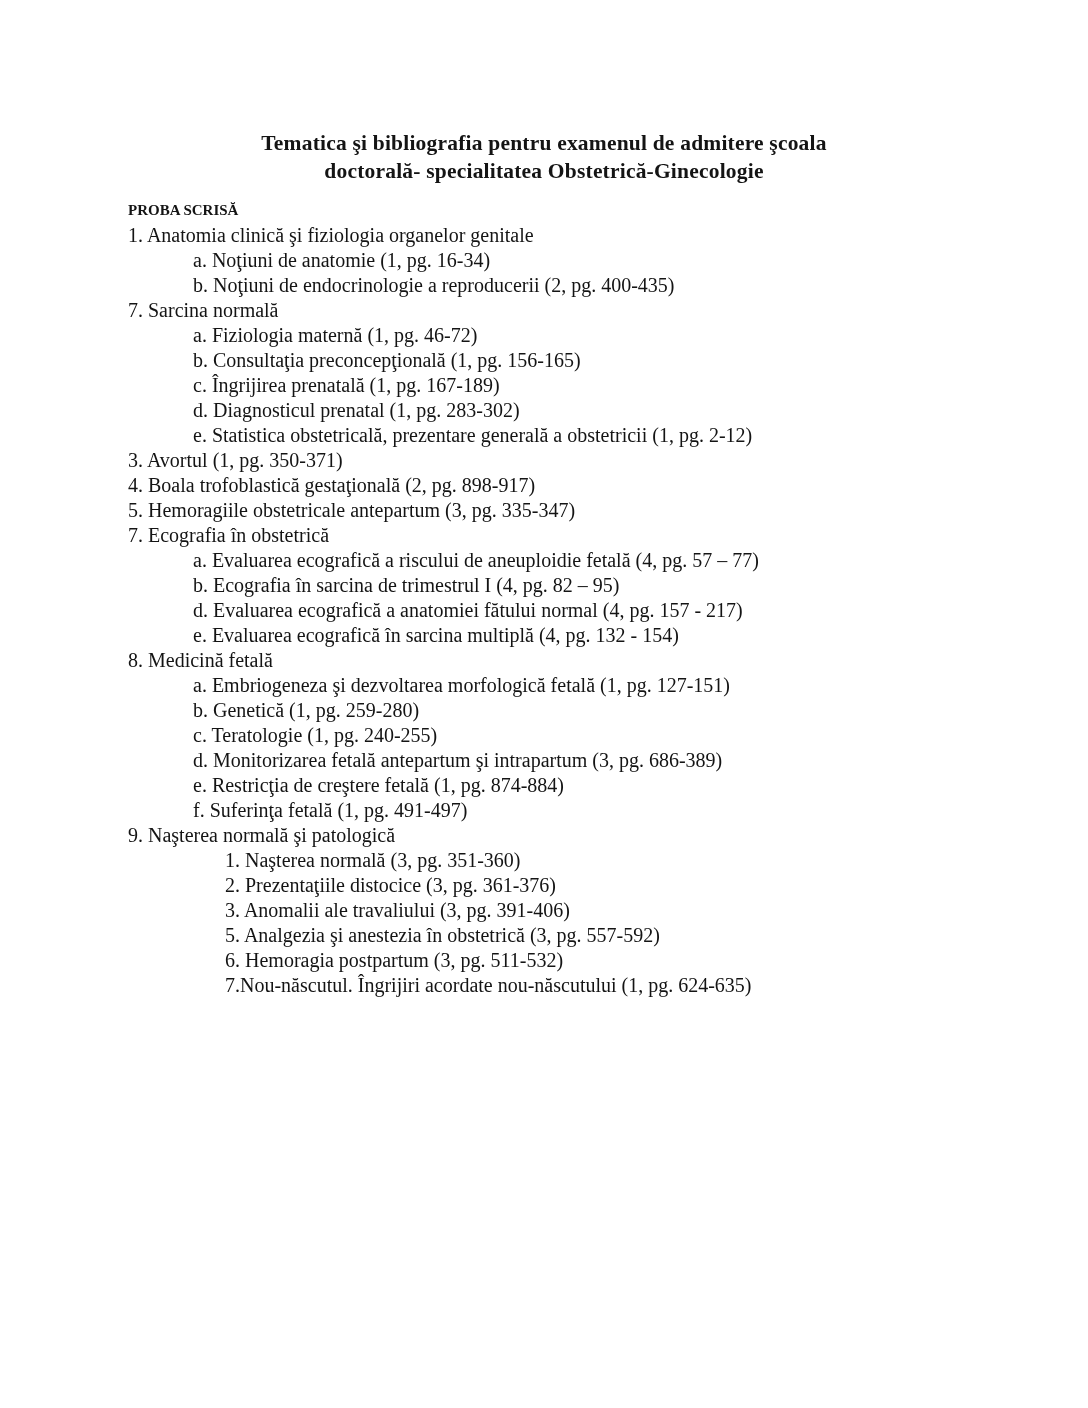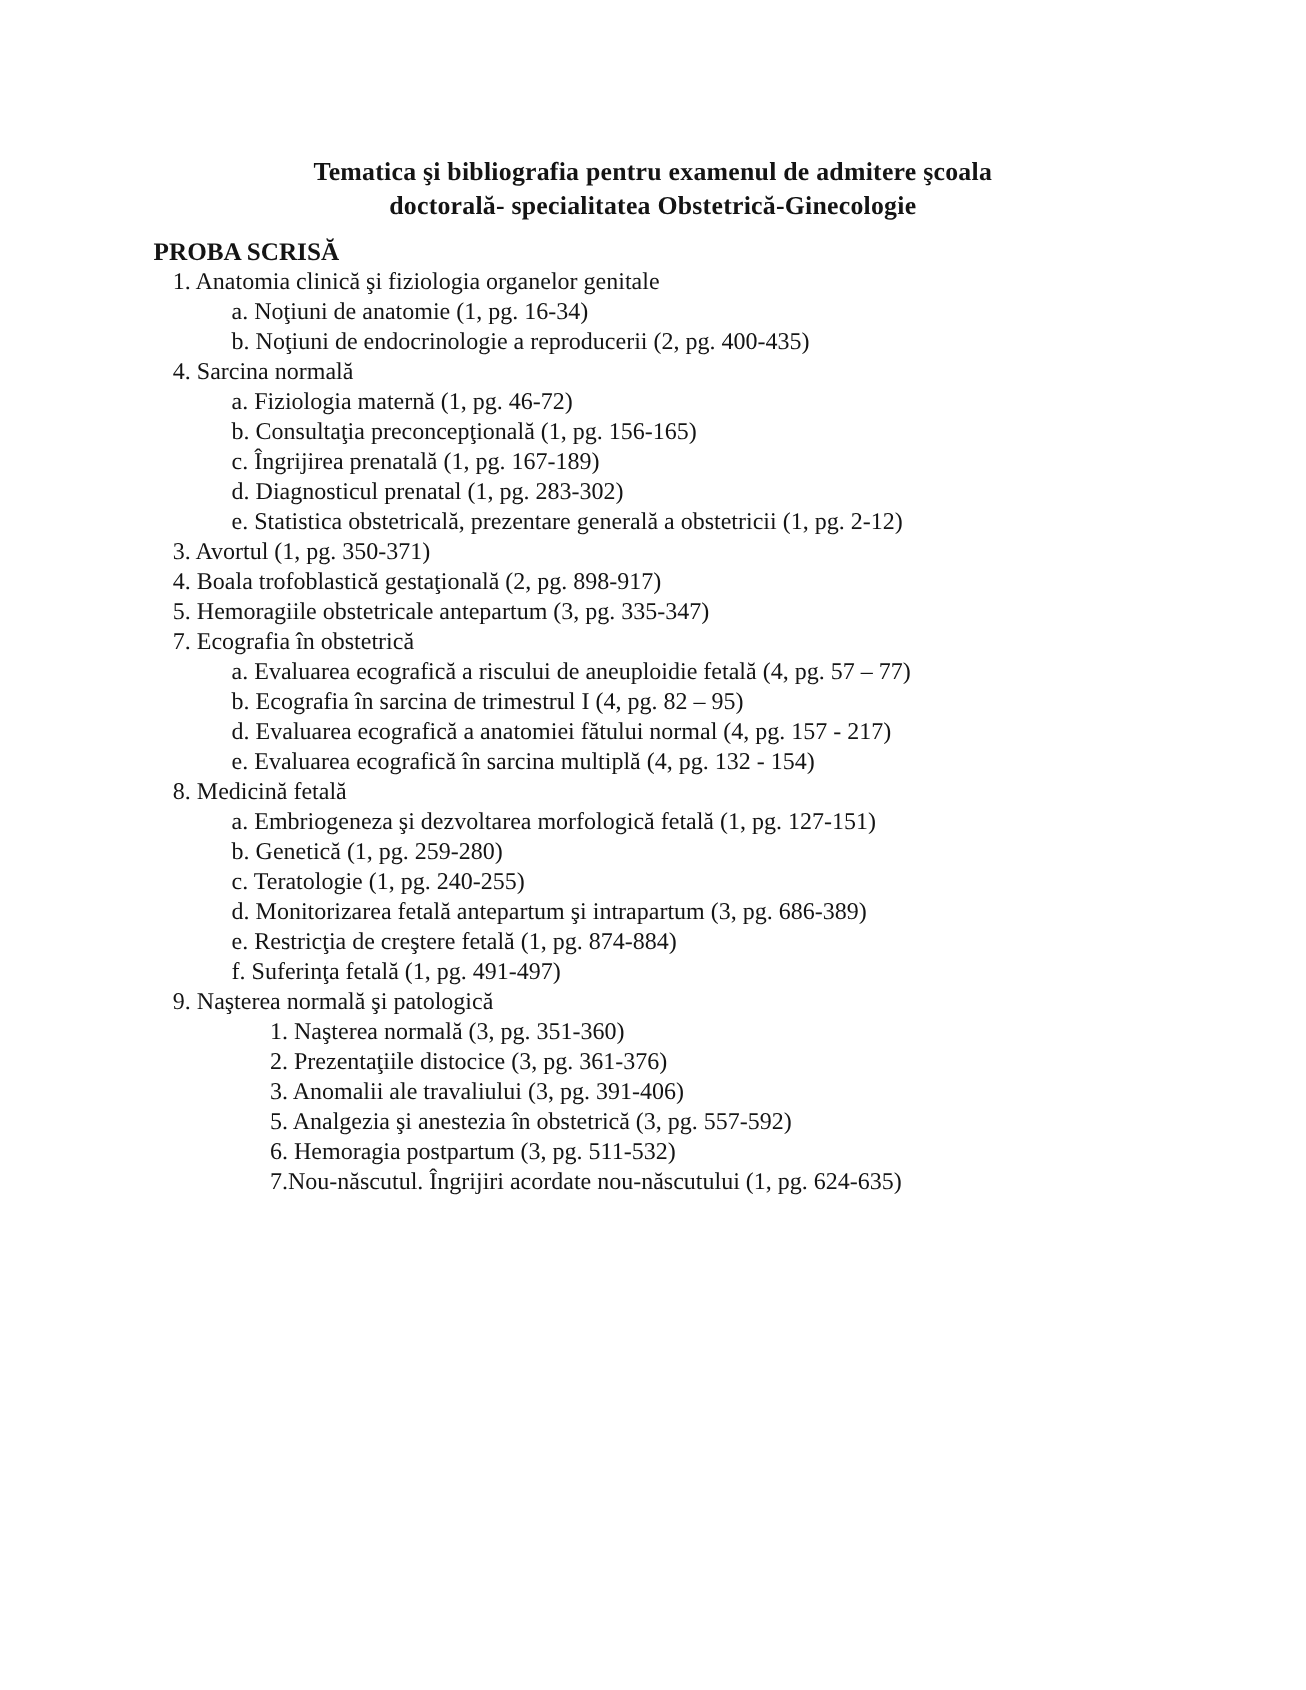--- a/index.html
+++ b/index.html
@@ -31,45 +31,45 @@
     position: absolute;
     top: 197px;
     left: 128px;
     right: 40px;
     font-size: 20px;
     line-height: 25px;
     white-space: nowrap;
   }
   .section-heading {
     font-weight: bold;
-    font-size: 21px;
+    font-size: 15px;
     line-height: 26px;
   }
   .line {
     height: 25px;
   }
-  .line.indent-0 { padding-left: 0; margin-left: 16px; }
+  .line.indent-0 { padding-left: 0; }
   .line.indent-1 { padding-left: 65px; }
   .line.indent-2 { padding-left: 97px; }
 </style>
 </head>
 <body>
 
 <div class="page">
   <div class="doc-title">
     <div>Tematica şi bibliografia pentru examenul de admitere şcoala</div>
     <div>doctorală- specialitatea Obstetrică-Ginecologie</div>
   </div>
   <div class="content">
     <div class="section-heading">PROBA SCRISĂ</div>
     <div id="topic-list">
         <div class="line indent-0">1. Anatomia clinică şi fiziologia organelor genitale</div>
         <div class="line indent-1">a. Noţiuni de anatomie (1, pg. 16-34)</div>
         <div class="line indent-1">b. Noţiuni de endocrinologie a reproducerii (2, pg. 400-435)</div>
-        <div class="line indent-0">4. Sarcina normală</div>
+        <div class="line indent-0">7. Sarcina normală</div>
         <div class="line indent-1">a. Fiziologia maternă (1, pg. 46-72)</div>
         <div class="line indent-1">b. Consultaţia preconcepţională (1, pg. 156-165)</div>
         <div class="line indent-1">c. Îngrijirea prenatală (1, pg. 167-189)</div>
         <div class="line indent-1">d. Diagnosticul prenatal (1, pg. 283-302)</div>
         <div class="line indent-1">e. Statistica obstetricală, prezentare generală a obstetricii (1, pg. 2-12)</div>
         <div class="line indent-0">3. Avortul (1, pg. 350-371)</div>
         <div class="line indent-0">4. Boala trofoblastică gestaţională (2, pg. 898-917)</div>
         <div class="line indent-0">5. Hemoragiile obstetricale antepartum (3, pg. 335-347)</div>
         <div class="line indent-0">7. Ecografia în obstetrică</div>
         <div class="line indent-1">a. Evaluarea ecografică a riscului de aneuploidie fetală (4, pg. 57 – 77)</div>

